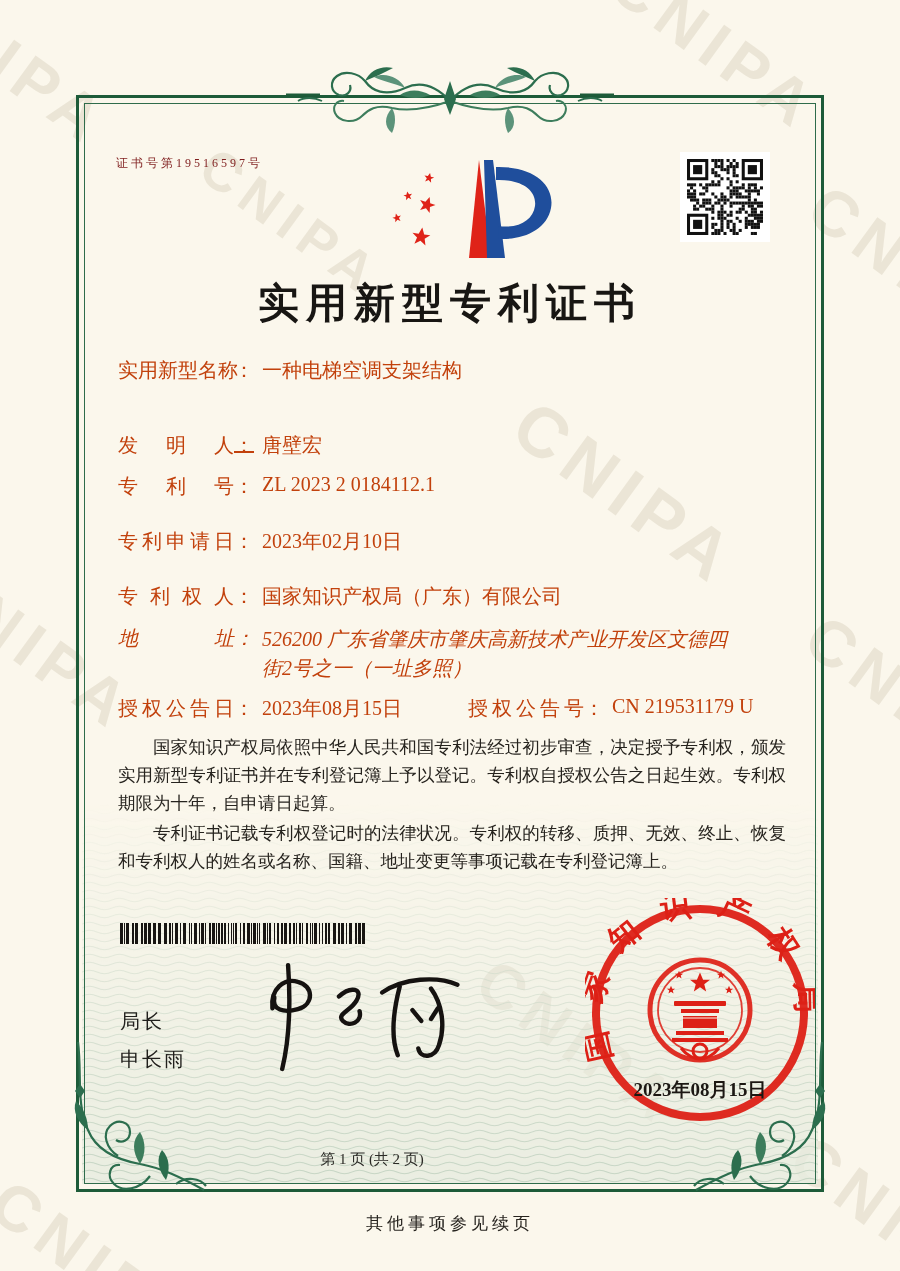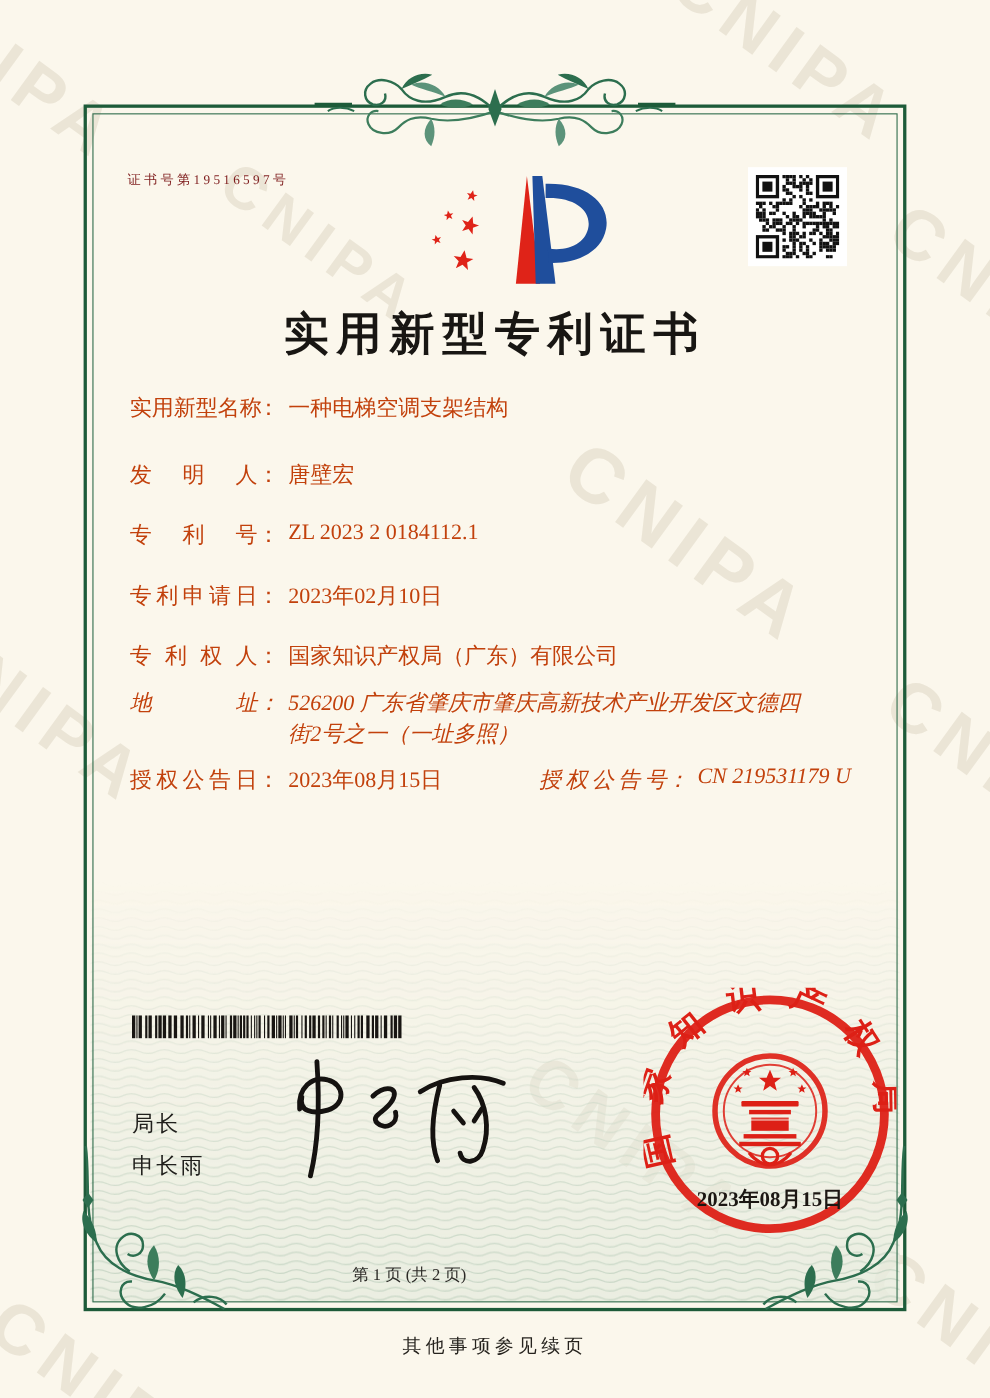--- a/index.html
+++ b/index.html
@@ -24,21 +24,21 @@
   
   .cert-no{left:116px;top:155px;font-size:12px;letter-spacing:3px;color:#7f1d1d;}
   .qr-box{left:680px;top:152px;width:90px;height:90px;background:#ffffff;}
   .title{left:0;top:276px;width:900px;text-align:center;font-size:41px;font-weight:bold;letter-spacing:7px;color:#181613;}
   
   .row{position:absolute;left:118px;font-size:20px;color:#c2410c;white-space:nowrap;}
   .lab{display:inline-block;width:116px;text-align:justify;text-align-last:justify;vertical-align:top;}
   .colon{vertical-align:top;}
   .val{display:inline-block;margin-left:8px;vertical-align:top;}
   .val-wrap{white-space:normal;width:478px;line-height:29px;}
-  .grp2{margin-left:88px;font-style:italic;}
+  .grp2{margin-left:66px;}
   .lab5{width:116px;}
   
   .paras{left:118px;top:733px;width:668px;font-size:17.5px;line-height:28px;color:#26231e;text-align:justify;}
   .paras p{margin:0 0 2px 0;text-indent:2em;}
   
   .director-label{left:120px;top:1008px;font-size:20px;letter-spacing:2px;}
   .director-name{left:120px;top:1046px;font-size:20px;letter-spacing:2px;}
   
   .page-info{left:0;top:1150px;width:744px;text-align:center;font-size:15px;color:#2b2a26;}
   .footer-note{left:0;top:1212px;width:900px;text-align:center;font-size:17px;letter-spacing:4px;color:#26231e;}
@@ -371,40 +371,42 @@
       <rect x="1" y="19" width="5" height="5" fill="#fff"></rect>
       <rect x="2" y="20" width="3" height="3" fill="#111"></rect>
     </svg>
 </div>
 
 <div class="abs title">实用新型专利证书</div>
 
 <div class="row" style="top:357px;">
   <span class="lab">实用新型名称</span><span class="colon">：</span><span class="val">一种电梯空调支架结构</span>
 </div>
-<div class="row" style="top:418px;">
+<div class="row" style="top:432px;text-decoration:underline;">
   <span class="lab">发明人</span><span class="colon">：</span><span class="val">唐壁宏</span>
 </div>
 <div class="row" style="top:473px;">
   <span class="lab">专利号</span><span class="colon">：</span><span class="val">ZL 2023 2 0184112.1</span>
 </div>
 <div class="row" style="top:528px;">
   <span class="lab">专利申请日</span><span class="colon">：</span><span class="val">2023年02月10日</span>
 </div>
 <div class="row" style="top:583px;">
   <span class="lab">专利权人</span><span class="colon">：</span><span class="val">国家知识产权局（广东）有限公司</span>
 </div>
 <div class="row" style="top:625px;font-style:italic;">
   <span class="lab">地址</span><span class="colon">：</span><span class="val val-wrap">526200 广东省肇庆市肇庆高新技术产业开发区文德四街2号之一（一址多照）</span>
 </div>
 <div class="row" style="top:695px;">
   <span class="lab">授权公告日</span><span class="colon">：</span><span class="val">2023年08月15日</span><span class="grp2"><span class="lab lab5">授权公告号</span><span class="colon">：</span><span class="val">CN 219531179 U</span></span>
 </div>
 
 <div class="abs paras">
+  <p>国家知识产权局依照中华人民共和国专利法经过初步审查，决定授予专利权，颁发实用新型专利证书并在专利登记簿上予以登记。专利权自授权公告之日起生效。专利权期限为十年，自申请日起算。</p>
+  <p>专利证书记载专利权登记时的法律状况。专利权的转移、质押、无效、终止、恢复和专利权人的姓名或名称、国籍、地址变更等事项记载在专利登记簿上。</p>
 </div>
 
 <svg id="barcode" class="abs" style="left:120px;top:923px;" width="246" height="21">
     <rect x="0" y="0" width="3" height="21" fill="#181512"></rect>
     <rect x="4" y="0" width="1" height="21" fill="#181512"></rect>
     <rect x="6" y="0" width="3" height="21" fill="#181512"></rect>
     <rect x="12" y="0" width="2" height="21" fill="#181512"></rect>
     <rect x="15" y="0" width="3" height="21" fill="#181512"></rect>
     <rect x="21" y="0" width="2" height="21" fill="#181512"></rect>
     <rect x="24" y="0" width="3" height="21" fill="#181512"></rect>

